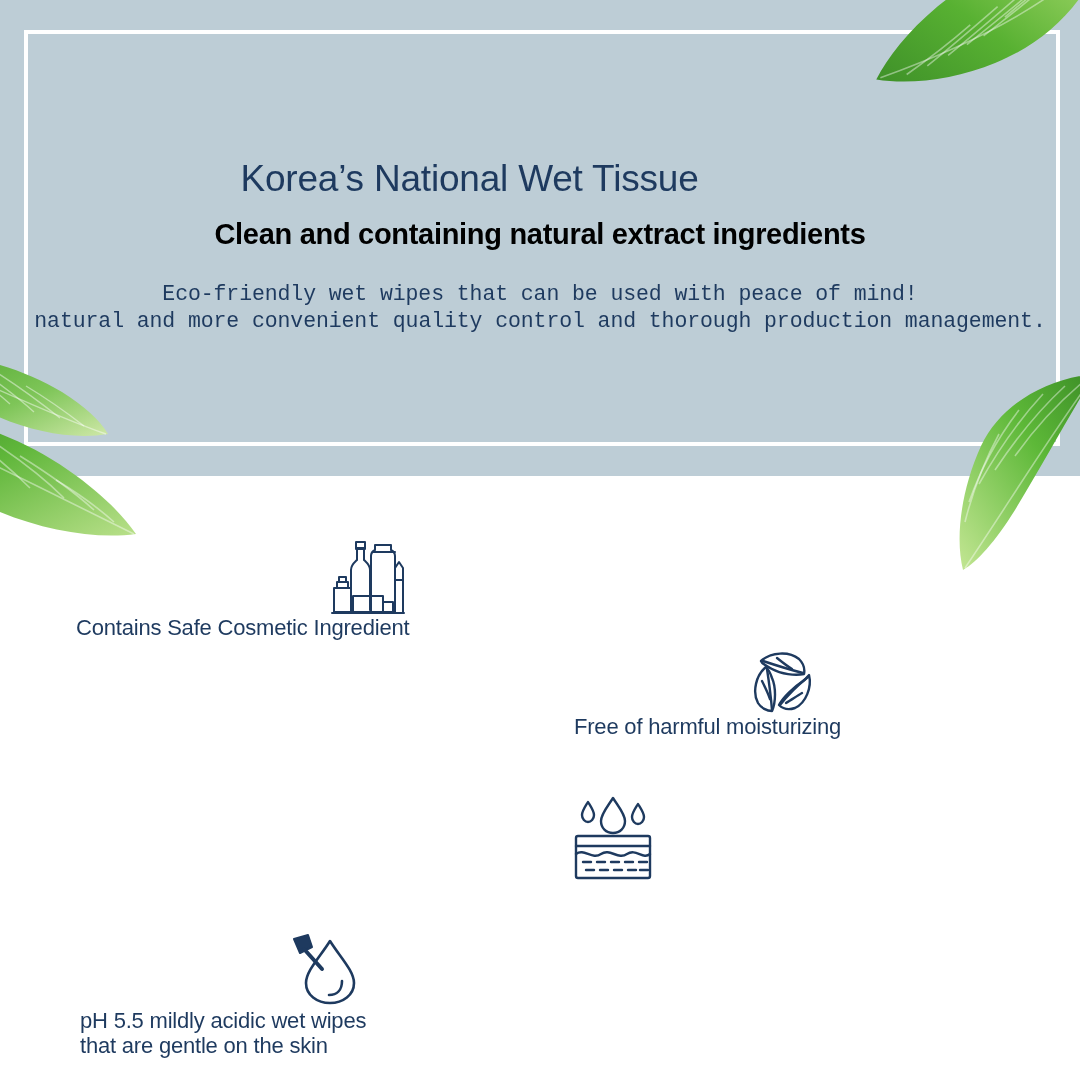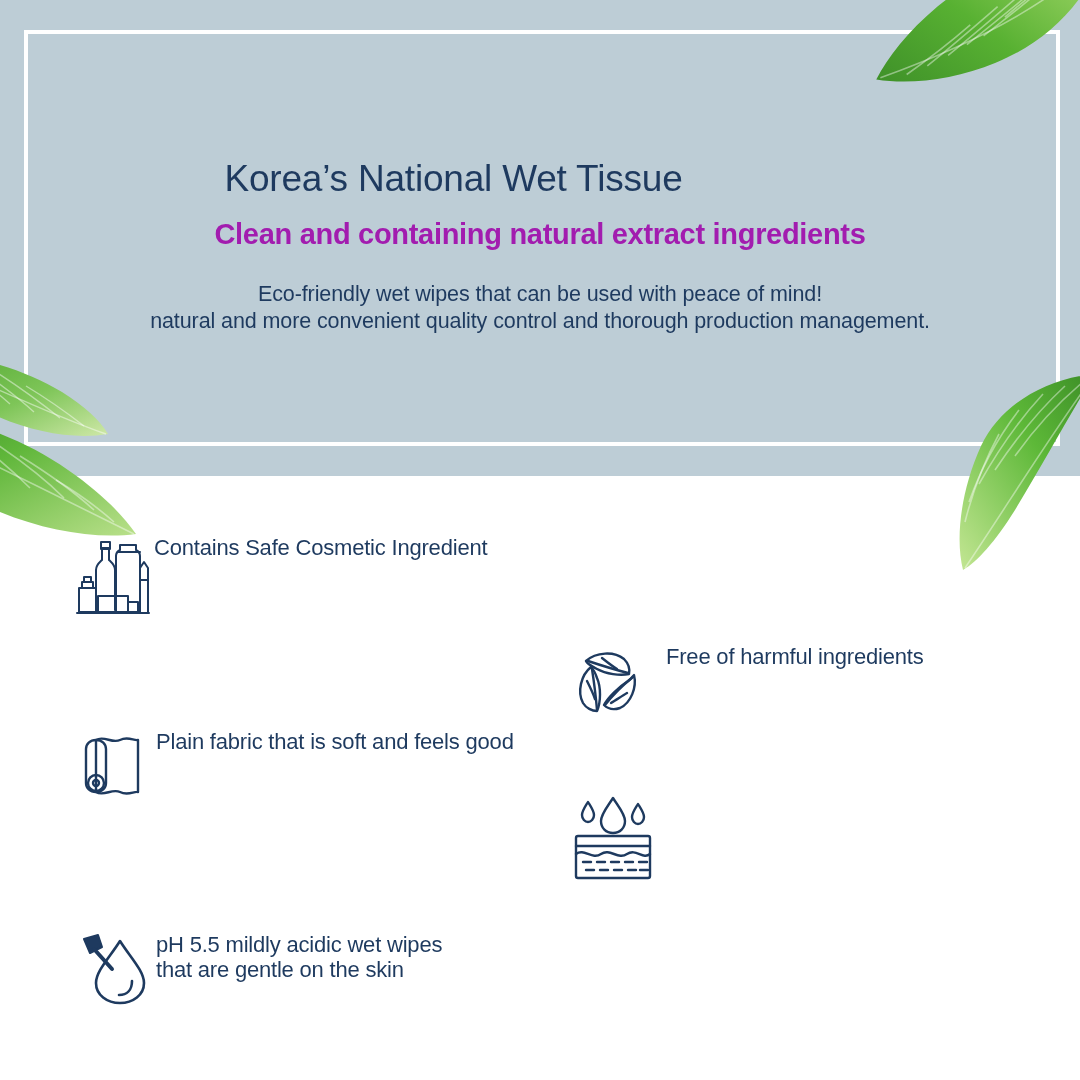--- a/index.html
+++ b/index.html
@@ -21,45 +21,45 @@
   .hero-frame {
     position:absolute; left:24px; top:30px;
     width:1036px; height:416px;
     border:4px solid #ffffff;
   }
   .hero-text {
     position:absolute; left:0; top:0; width:1080px; height:476px;
     text-align:center;
   }
   .title {
-    position:absolute; top:158px; left:0; width:907px;
+    position:absolute; top:158px; left:16px; width:907px;
     font-size:37px; font-weight:400; color:#1e3a5f;
     letter-spacing:-0.2px; line-height:1.15;
   }
   .subtitle {
     position:absolute; top:217px; left:0; width:1080px;
-    font-size:29px; font-weight:700; color:#a21caf;
+    font-size:29px; font-weight:700; color:#000000;
     letter-spacing:-0.3px; line-height:1.18;
   }
   .lede {
     position:absolute; top:281px; left:0; width:1080px;
     font-size:21.5px; font-weight:400; color:#1e3a5f;
-    line-height:26.5px; letter-spacing:-0.1px;
+    line-height:26.5px; letter-spacing:-0.1px;font-family:Liberation Mono, monospace;
   }
   .lede span { display:block; }
 
   
   .leaf { position:absolute; pointer-events:none; }
   .leaf-tr { right:-22px; top:-58px; width:230px; height:175px; transform:rotate(4deg); }
   .leaf-bl-small { left:-66px; top:352px; width:175px; height:96px; }
   .leaf-bl-big { left:-92px; top:408px; width:230px; height:135px; }
   .leaf-br { right:-16px; top:372px; width:185px; height:200px; }
 
   
-  .feature { position:absolute; display:flex; align-items:flex-start; }
+  .feature { position:absolute; display:flex; align-items:flex-end;flex-direction:column; }
   .feature .ico { flex:0 0 auto; display:block; }
   .feature .txt {
     font-size:22px; color:#1e3a5f; font-weight:400;
     line-height:24.5px; letter-spacing:-0.2px; white-space:pre-line;
   }
 
   .f1 { left:76px; top:536px; }
   .f1 .ico { width:74px; height:80px; margin-right:4px; }
 
   .f2 { left:574px; top:645px; }
@@ -204,37 +204,23 @@
 
         <path d="M17 22 C7 30 3 47 9 58 C12 63 18 66 23 66 C27 57 27 42 23 33 C21 27 19 24 17 22 Z"></path>
         <path d="M18 24 C20 37 22 53 23 65"></path>
         <path d="M13 36 C16 42 19 48 21 54"></path>
 
         <path d="M60 30 C63 42 57 58 46 63 C40 65 34 64 30 60 C34 52 45 42 54 36 C58 33 59 31 60 30 Z"></path>
         <path d="M59 32 C49 40 38 51 31 60"></path>
         <path d="M53 48 C48 51 42 55 37 58"></path>
       </g>
     </svg>
-    <div class="txt">Free of harmful ingredients</div>
-  </div>
-
-  <div class="feature f3">
-    <svg class="ico" viewBox="0 0 72 72">
-      <g fill="none" stroke="#1e3a5f" stroke-width="2.4" stroke-linecap="round" stroke-linejoin="round">
-
-        <path d="M18 10 C26 5 34 14 42 10 C50 6 56 11 60 10 V62 C56 61 50 66 42 62 C34 58 26 67 18 62 Z"></path>
-
-        <path d="M18 10 C12 10 8 14 8 19 V53 C8 58 12 62 18 62 C24 62 28 58 28 53 V19 C28 14 24 10 18 10 Z"></path>
-
-        <circle cx="18" cy="53" r="8"></circle>
-        <circle cx="18" cy="53" r="3"></circle>
-      </g>
-    </svg>
-    <div class="txt">Plain fabric that is soft and feels good</div>
-  </div>
+    <div class="txt">Free of harmful moisturizing</div>
+  </div>
+
 
   <div class="feature f4">
     <svg class="ico" viewBox="0 0 86 86">
       <g fill="none" stroke="#1e3a5f" stroke-width="2.4" stroke-linecap="round" stroke-linejoin="round">
 
         <path d="M18 6 C21 11 24 15 24 19 C24 23 21 26 18 26 C15 26 12 23 12 19 C12 15 15 11 18 6 Z"></path>
 
         <path d="M43 2 C48 10 55 18 55 25 C55 32 50 37 43 37 C36 37 31 32 31 25 C31 18 38 10 43 2 Z"></path>
 
         <path d="M68 8 C71 13 74 17 74 21 C74 25 71 28 68 28 C65 28 62 25 62 21 C62 17 65 13 68 8 Z"></path>

